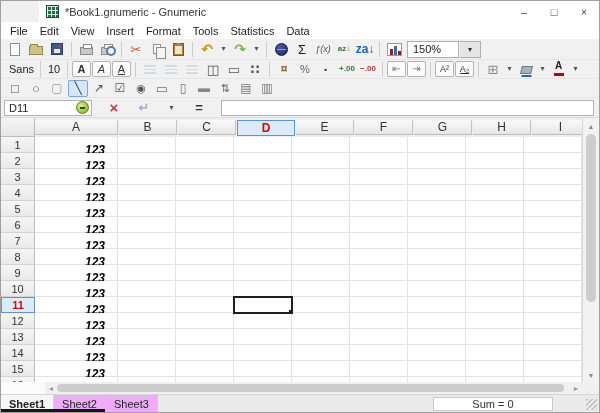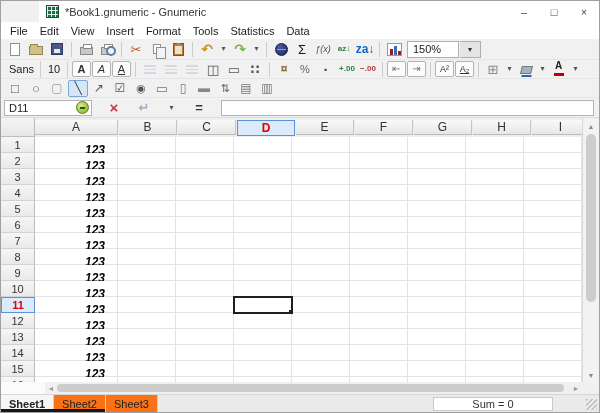--- a/index.html
+++ b/index.html
@@ -99,21 +99,21 @@
   
   .hscroll-row{height:12px;flex:0 0 auto;display:flex;align-items:center;background:#fafafa;}
   .hgap{width:44px;flex:0 0 auto;height:100%;background:#fbfbfb;}
   .htrack{flex:1;height:100%;background:#f0f0f0;display:flex;align-items:center;padding:0 2px;}
   .harrow{font-size:7px;color:#999;min-width:8px;display:flex;justify-content:center;}
   .hthumb{flex:1;height:8px;background:#cdcdcd;border-radius:4px;margin:0 8px 0 2px;}
   .hcorner{width:17px;flex:0 0 auto;height:100%;background:#f0f0f0;}
   
   .tabrow{height:18px;flex:0 0 auto;background:#eaeaea;border-top:1px solid #d6d6d6;display:flex;align-items:center;position:relative;}
   .tabs{display:flex;height:100%;}
-  .tab{padding:0 8px;font-size:11px;display:flex;align-items:center;border-right:1px solid #cfcfcf;background:#f97316;color:#222;}
+  .tab{padding:0 8px;font-size:11px;display:flex;align-items:center;border-right:1px solid #cfcfcf;background:#f0abfc;color:#222;}
   .tab.active{font-weight:bold;background:#f6f6f6;}
   .tab-underline{position:absolute;left:0;bottom:0;width:104px;height:3px;background:#161616;}
   .statusbox{margin-left:auto;margin-right:46px;width:120px;height:14px;background:#fff;border:1px solid #c9c9c9;display:flex;align-items:center;justify-content:center;font-size:11px;color:#333;}
   .grip{position:absolute;right:2px;bottom:2px;width:11px;height:11px;background:repeating-linear-gradient(315deg,#c0c0c0 0 1px,transparent 1px 3.5px);}
 </style>
 </head>
 <body>
 
 <div class="window">
 

